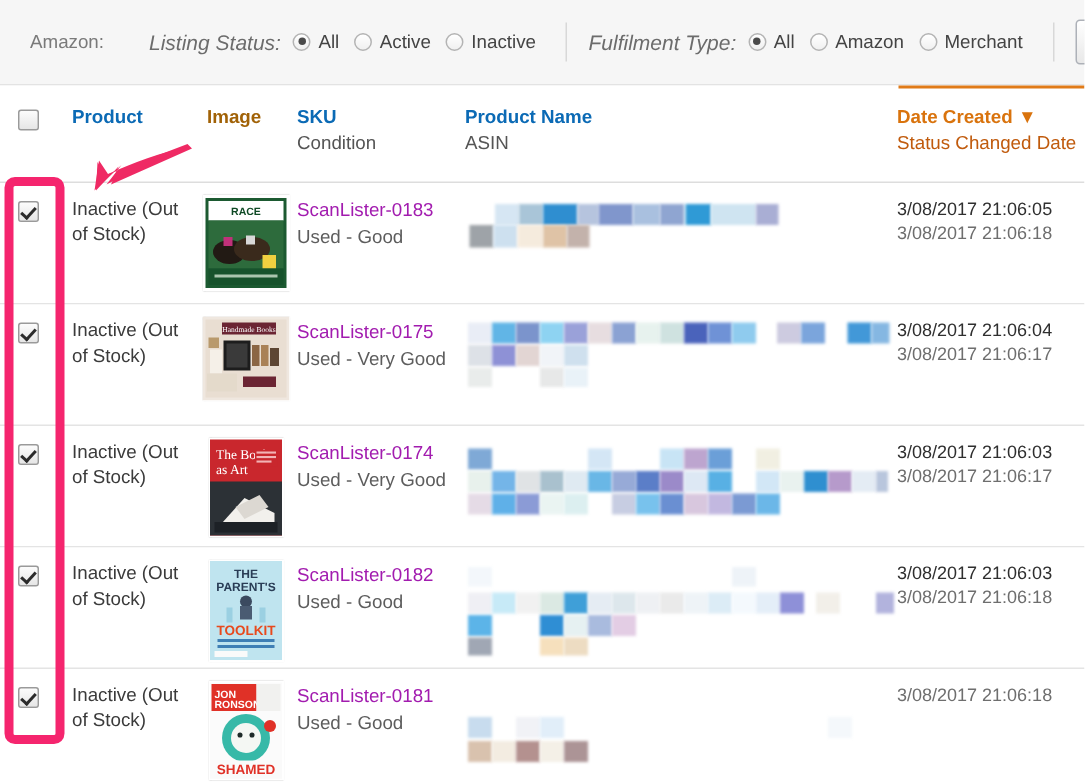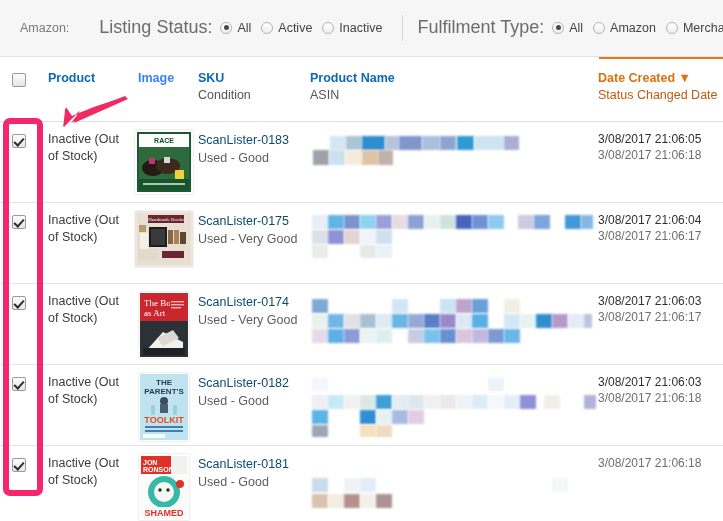--- a/index.html
+++ b/index.html
@@ -41,21 +41,22 @@
     white-space: nowrap;
   }
   .filters-label {
     color: #7a7a7a;
     margin-right: 30px;
     font-size: 12.5px;
   }
   .group-label {
     color: #6c6c6c;
     margin-right: 8px;
-    font-size: 18px;
+    font-size: 14px;
+    font-style: italic;
   }
   .radio-opt {
     display: inline-flex;
     align-items: center;
     margin-right: 10px;
   }
   .radio {
     width: 12px;
     height: 12px;
     border-radius: 50%;
@@ -126,21 +127,21 @@
     top: 13px;
     font-size: 12.5px;
   }
   .th .main {
     font-weight: bold;
     color: #0b6ab5;
     display: block;
     line-height: 17px;
   }
   .th .main.dark {
-    color: #3b82f6;
+    color: #a16207;
   }
   .th .main.sorted {
     color: #d9730d;
   }
   .th .sub {
     display: block;
     color: #555555;
     font-weight: normal;
     line-height: 17px;
     font-size: 12.5px;
@@ -202,21 +203,21 @@
     display: block;
     box-shadow: 0 0 1px rgba(0,0,0,.35);
   }
   .cell-sku {
     position: absolute;
     left: 198px; top: 9px;
     font-size: 12.5px;
     line-height: 18px;
   }
   .cell-sku .sku {
-    color: #0c4a6e;
+    color: #a21caf;
     display: block;
   }
   .cell-sku .cond {
     color: #5d5d5d;
     display: block;
   }
   .cell-name {
     position: absolute;
     left: 310px; top: 10px;
     width: 280px;

